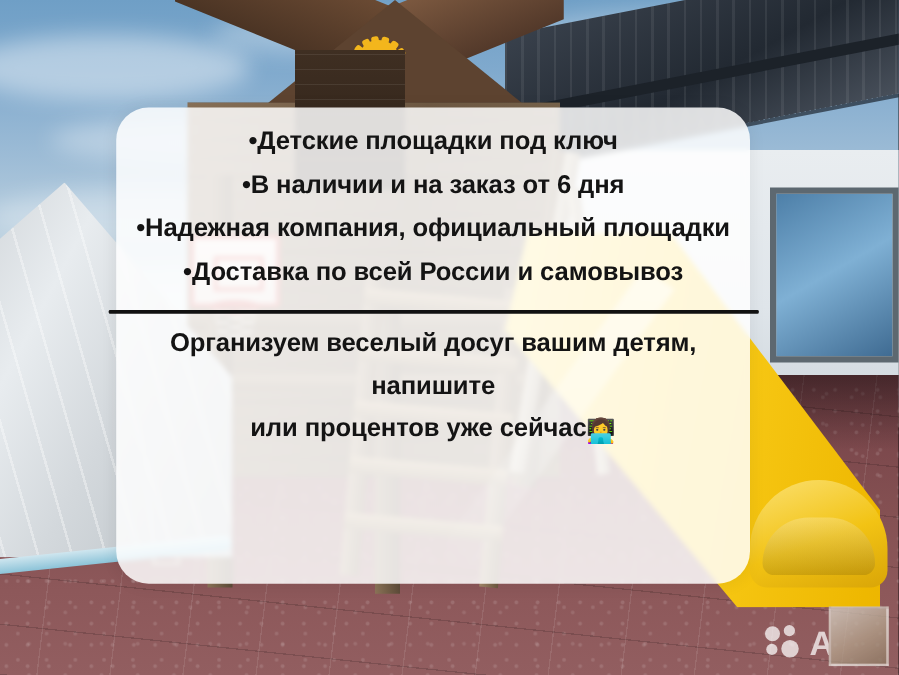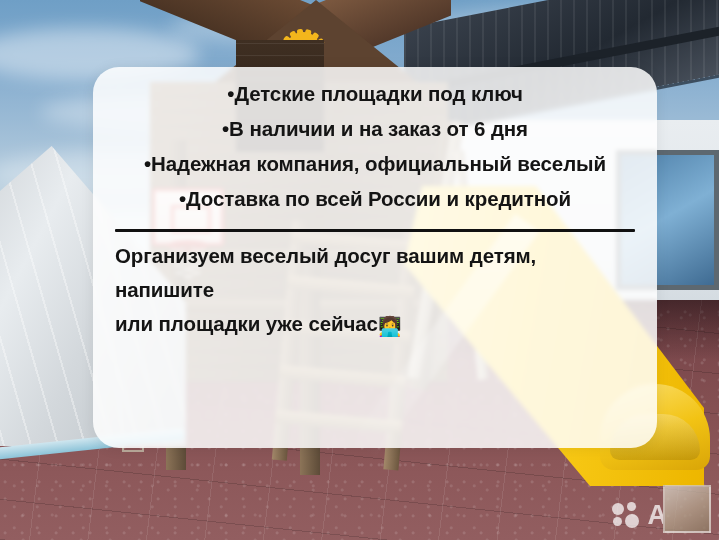--- a/index.html
+++ b/index.html
@@ -126,40 +126,40 @@
     filter:saturate(1.1);}
   .slideLip{position:absolute;left:600px;top:384px;width:110px;height:86px;
     background:linear-gradient(160deg,#fbe071,#f2c314 55%,#d9a507);
     border-radius:56px 56px 14px 14px;}
   .slideLip:after{content:"";position:absolute;left:10px;top:30px;width:90px;height:46px;border-radius:40px 40px 10px 10px;
     background:linear-gradient(180deg,rgba(255,255,255,.22),rgba(0,0,0,.12));}
   .slideShine{position:absolute;left:430px;top:196px;width:30px;height:280px;
     background:linear-gradient(180deg,rgba(255,255,255,.55),rgba(255,255,255,0));transform:rotate(36deg);}
 
   
-  .card{position:absolute;left:93px;top:67px;width:564px;height:381px;
+  .card{position:absolute;left:93px;top:86px;width:507px;height:381px;
     border-radius:26px;background:rgba(255,255,255,.845);
     backdrop-filter:blur(2px);
     box-shadow:0 1px 14px rgba(0,0,0,.07);
     display:flex;flex-direction:column;align-items:center;
     padding:9px 8px 0 8px;box-sizing:border-box;}
 
   .bullets{width:100%;display:flex;flex-direction:column;align-items:center;}
   .bullet{color:#141414;font-size:20.5px;line-height:35px;font-weight:700;
     text-align:center;letter-spacing:-.1px;white-space:nowrap;}
   .bullet.wrap{white-space:normal;line-height:33px;max-width:530px;}
 
   .divider{width:520px;height:3px;background:#111;margin:13px 0 7px 0;border-radius:1px;}
 
   .footer{color:#141414;font-size:20.5px;line-height:34px;font-weight:700;
-    text-align:left;max-width:520px;letter-spacing:-.1px;}
+    text-align:center;max-width:520px;letter-spacing:-.1px;}
   .emoji{font-size:19px;vertical-align:-2px;}
 
   
-  .avito{position:absolute;right:10px;bottom:9px;display:flex;align-items:center;gap:6px;opacity:.78;}
+  .avito{position:absolute;right:10px;bottom:9px;display:flex;align-items:flex-start;gap:6px;opacity:.78;}
   .avitoDots{position:relative;width:30px;height:27px;}
   .avitoDots i{position:absolute;border-radius:50%;display:block;background:rgba(255,255,255,.92);}
   .avitoDots i:nth-child(1){left:0;top:1px;width:12px;height:12px;}
   .avitoDots i:nth-child(2){left:15px;top:0;width:9px;height:9px;}
   .avitoDots i:nth-child(3){left:1px;top:15px;width:9px;height:9px;}
   .avitoDots i:nth-child(4){left:13px;top:12px;width:14px;height:14px;}
   .avitoWord{font-size:27px;font-weight:700;color:rgba(255,255,255,.92);letter-spacing:-1px;
     font-family:"Liberation Sans",sans-serif;}
   .avitoThumb{position:absolute;right:-2px;bottom:-2px;width:48px;height:48px;
     background:linear-gradient(150deg,#d9d2c6,#b2a08a 55%,#8d7a63);border:2px solid rgba(255,255,255,.55);box-sizing:border-box;}
@@ -235,29 +235,29 @@
     <div class="slide"></div>
     <div class="slideShine"></div>
     <div class="slideLip"></div>
   </div>
 
   <div class="card">
 
     <div class="bullets">
       <div class="bullet"><span>•</span><span>Детские площадки под ключ</span></div>
       <div class="bullet"><span>•</span><span>В наличии и на заказ от 6 дня</span></div>
-      <div class="bullet"><span>•</span><span>Надежная компания, официальный веселый</span></div>
-      <div class="bullet"><span>•</span><span>Доставка по всей России и кредитной</span></div>
+      <div class="bullet"><span>•</span><span>Надежная компания, официальный площадки</span></div>
+      <div class="bullet"><span>•</span><span>Доставка по всей России и самовывоз</span></div>
     </div>
 
     <div class="divider"></div>
 
     <div class="footer">
       <span>Организуем веселый досуг вашим детям, напишите</span><br>
-      <span>или площадки уже сейчас</span><span class="emoji">👩‍💻</span>
+      <span>или процентов уже сейчас</span><span class="emoji">👩‍💻</span>
     </div>
   </div>
 
   <div class="avito">
     <span class="avitoDots">
         <i></i>
         <i></i>
         <i></i>
         <i></i>
       </span>

